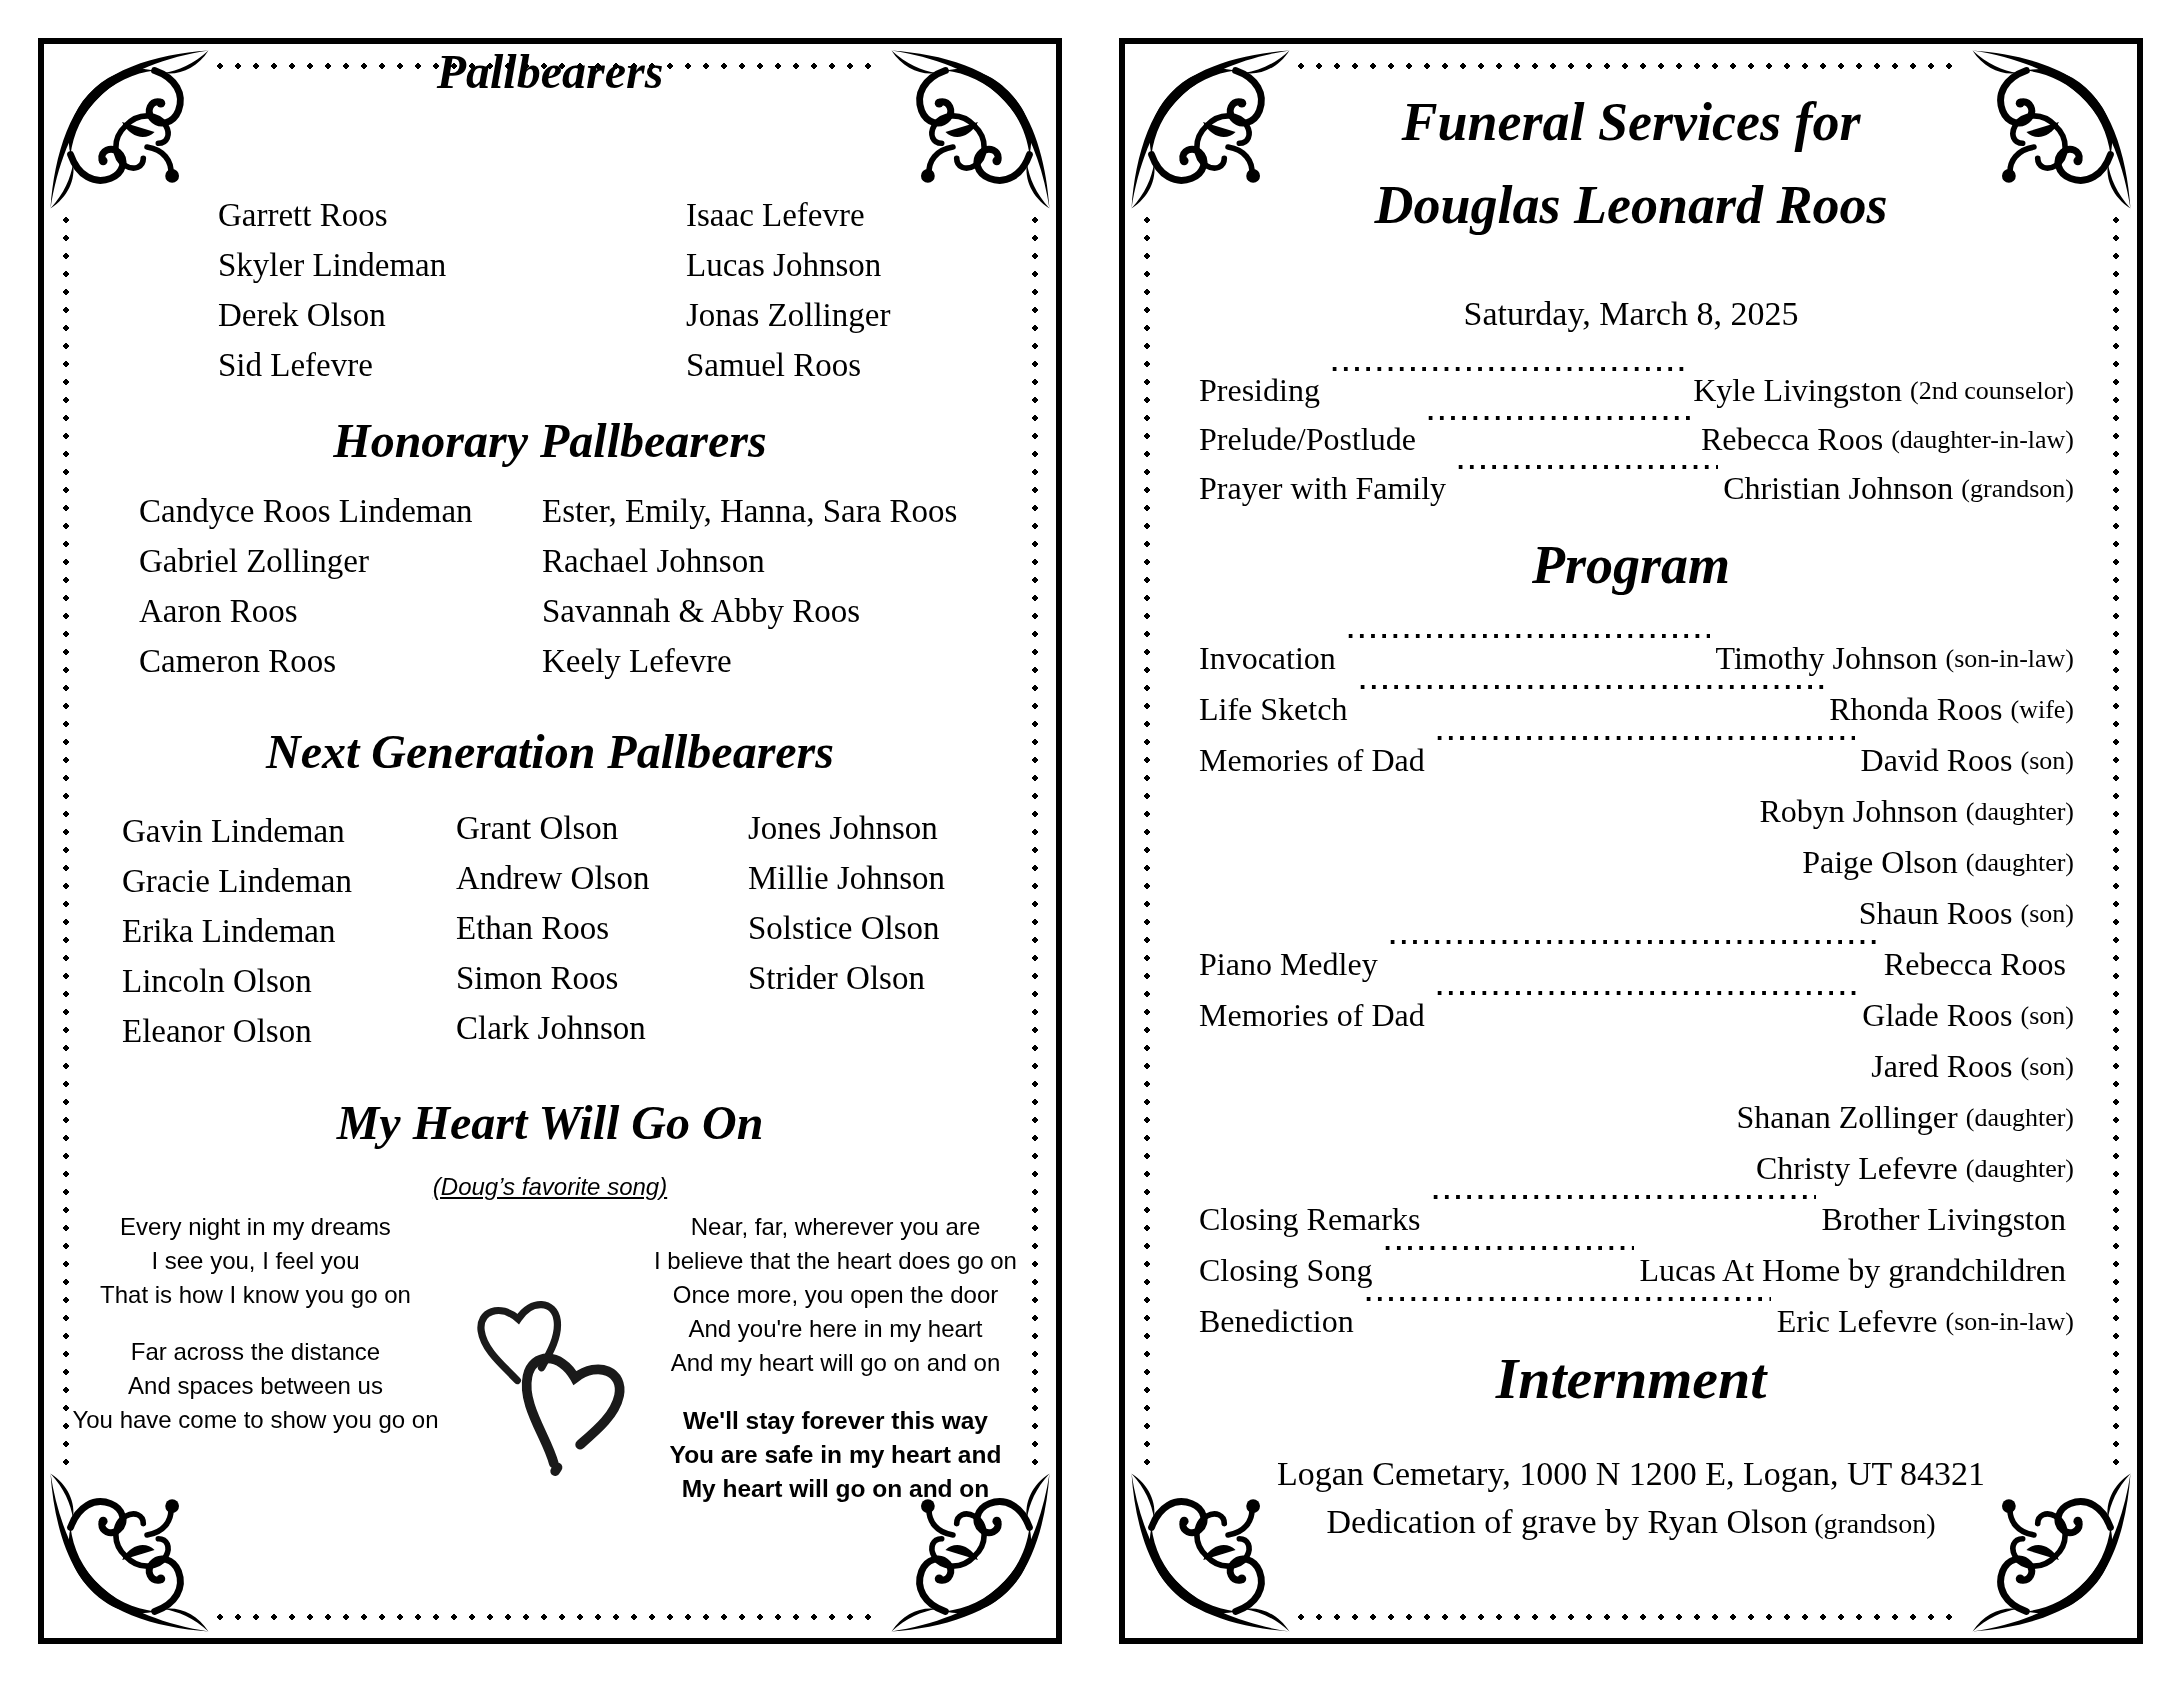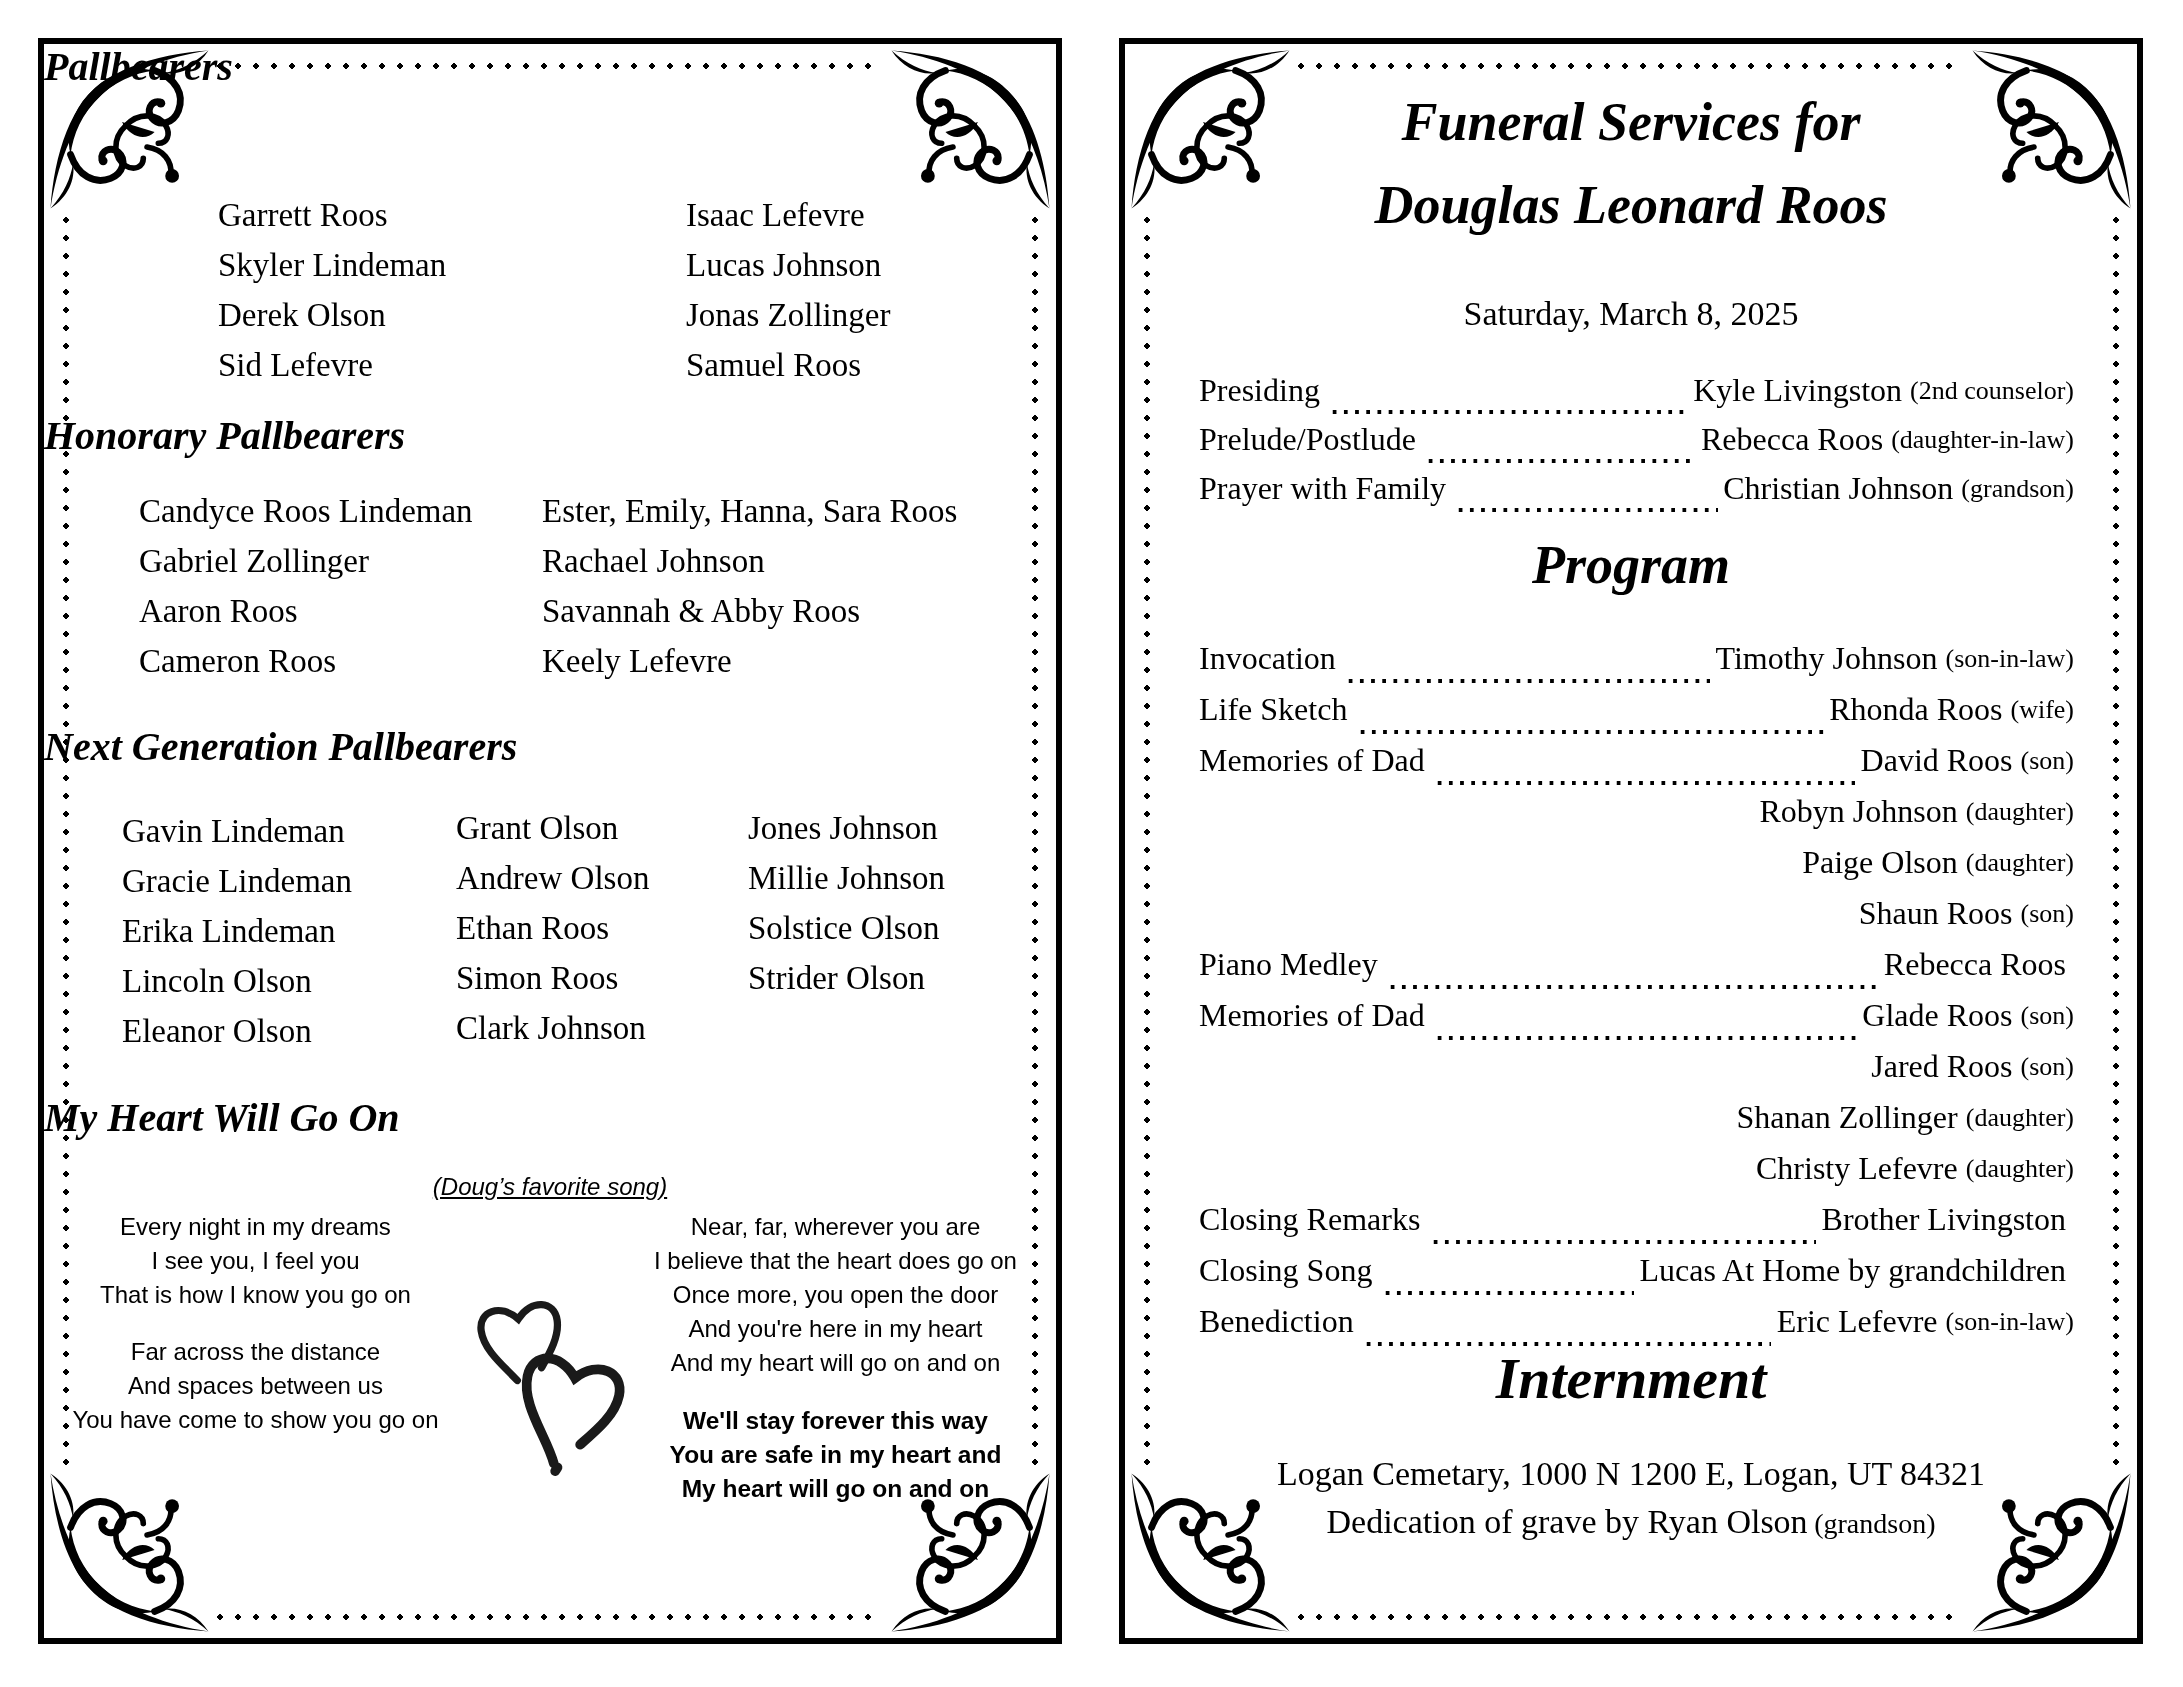--- a/index.html
+++ b/index.html
@@ -22,35 +22,35 @@
   
   .corner{position:absolute;width:173px;height:173px;background:#fff;z-index:2;}
   .corner svg{width:163px;height:163px;display:block;margin:4px;}
   .corner.tl{top:0;left:0;}
   .corner.tr{top:0;right:0;transform:scaleX(-1);}
   .corner.bl{bottom:0;left:0;transform:scaleY(-1);}
   .corner.br{bottom:0;right:0;transform:scale(-1,-1);}
 
   .sec{position:absolute;z-index:3;}
   .script{font-style:italic;font-weight:bold;}
-  .title-l{left:0;width:100%;font-size:40px;line-height:1.15;}
+  .title-l{left:0;width:100%;text-align:center;font-size:48px;line-height:1.15;}
   .title-r{left:0;width:100%;text-align:center;font-size:54px;line-height:1.1;}
   .title-int{left:0;width:100%;text-align:center;font-size:58px;line-height:1.1;}
   .center{left:0;width:100%;text-align:center;}
 
   .ncol{font-size:33px;line-height:50px;white-space:nowrap;}
   .ncol div{white-space:nowrap;}
 
   .sub{font-family:"Liberation Sans",sans-serif;font-style:italic;font-size:24px;text-decoration:underline;}
   .lyr{width:370px;text-align:center;font-family:Liberation Sans, sans-serif;
        font-size:24px;line-height:34px;}
   .lyr.bold{font-weight:bold;font-size:24.5px;}
 
   .rows{left:74px;width:875px;}
-  .prow{display:flex;align-items:flex-end;font-size:32px;}
+  .prow{display:flex;align-items:flex-start;font-size:32px;}
   .rows.off .prow>span{line-height:49px;}
   .rows.prg .prow>span{line-height:51px;}
   .lbl,.nm{white-space:nowrap;}
   .rl{font-size:26px;padding-left:8px;white-space:nowrap;}
   .dots{flex:1 1 26.5px;height:6px;margin:0 5.3px 0 9.3px;
     background-image:radial-gradient(circle 2.2px,#000 95%,transparent 100%);
     background-size:11.2px 6px;background-repeat:repeat-x;background-position:0 100%;}
   .prow.cont{justify-content:flex-end;}
 
   .date-line{font-size:34px;}

